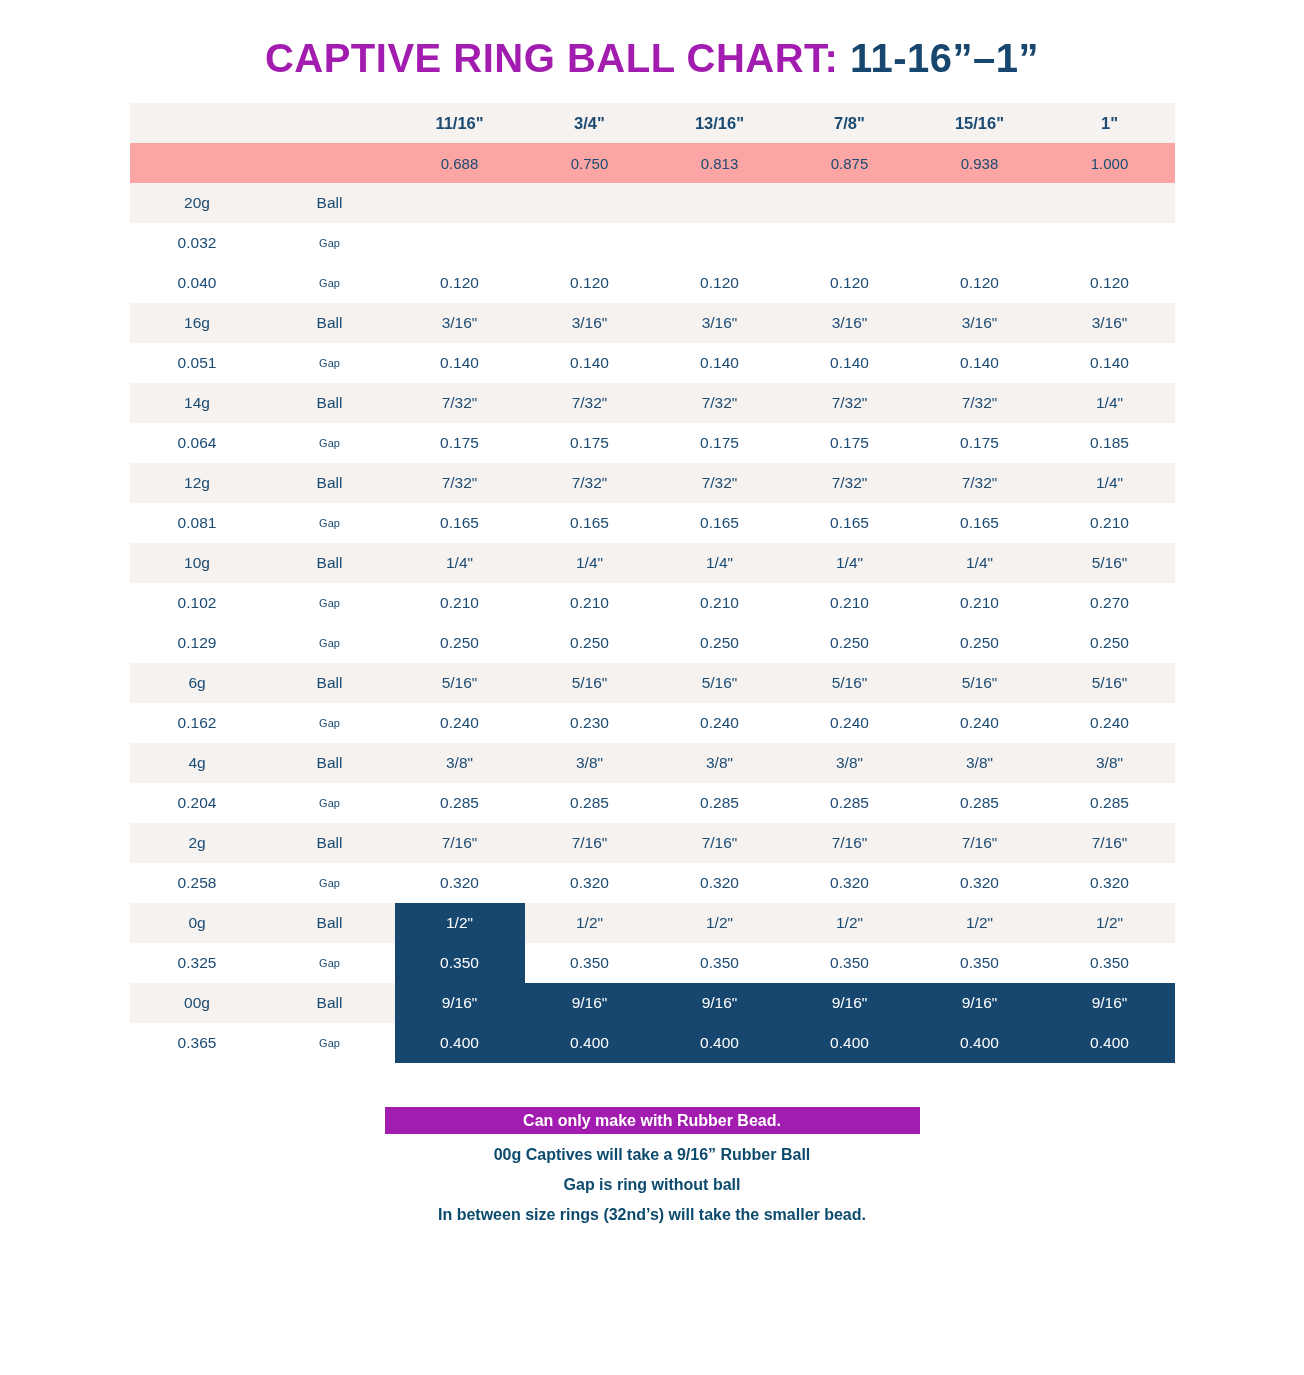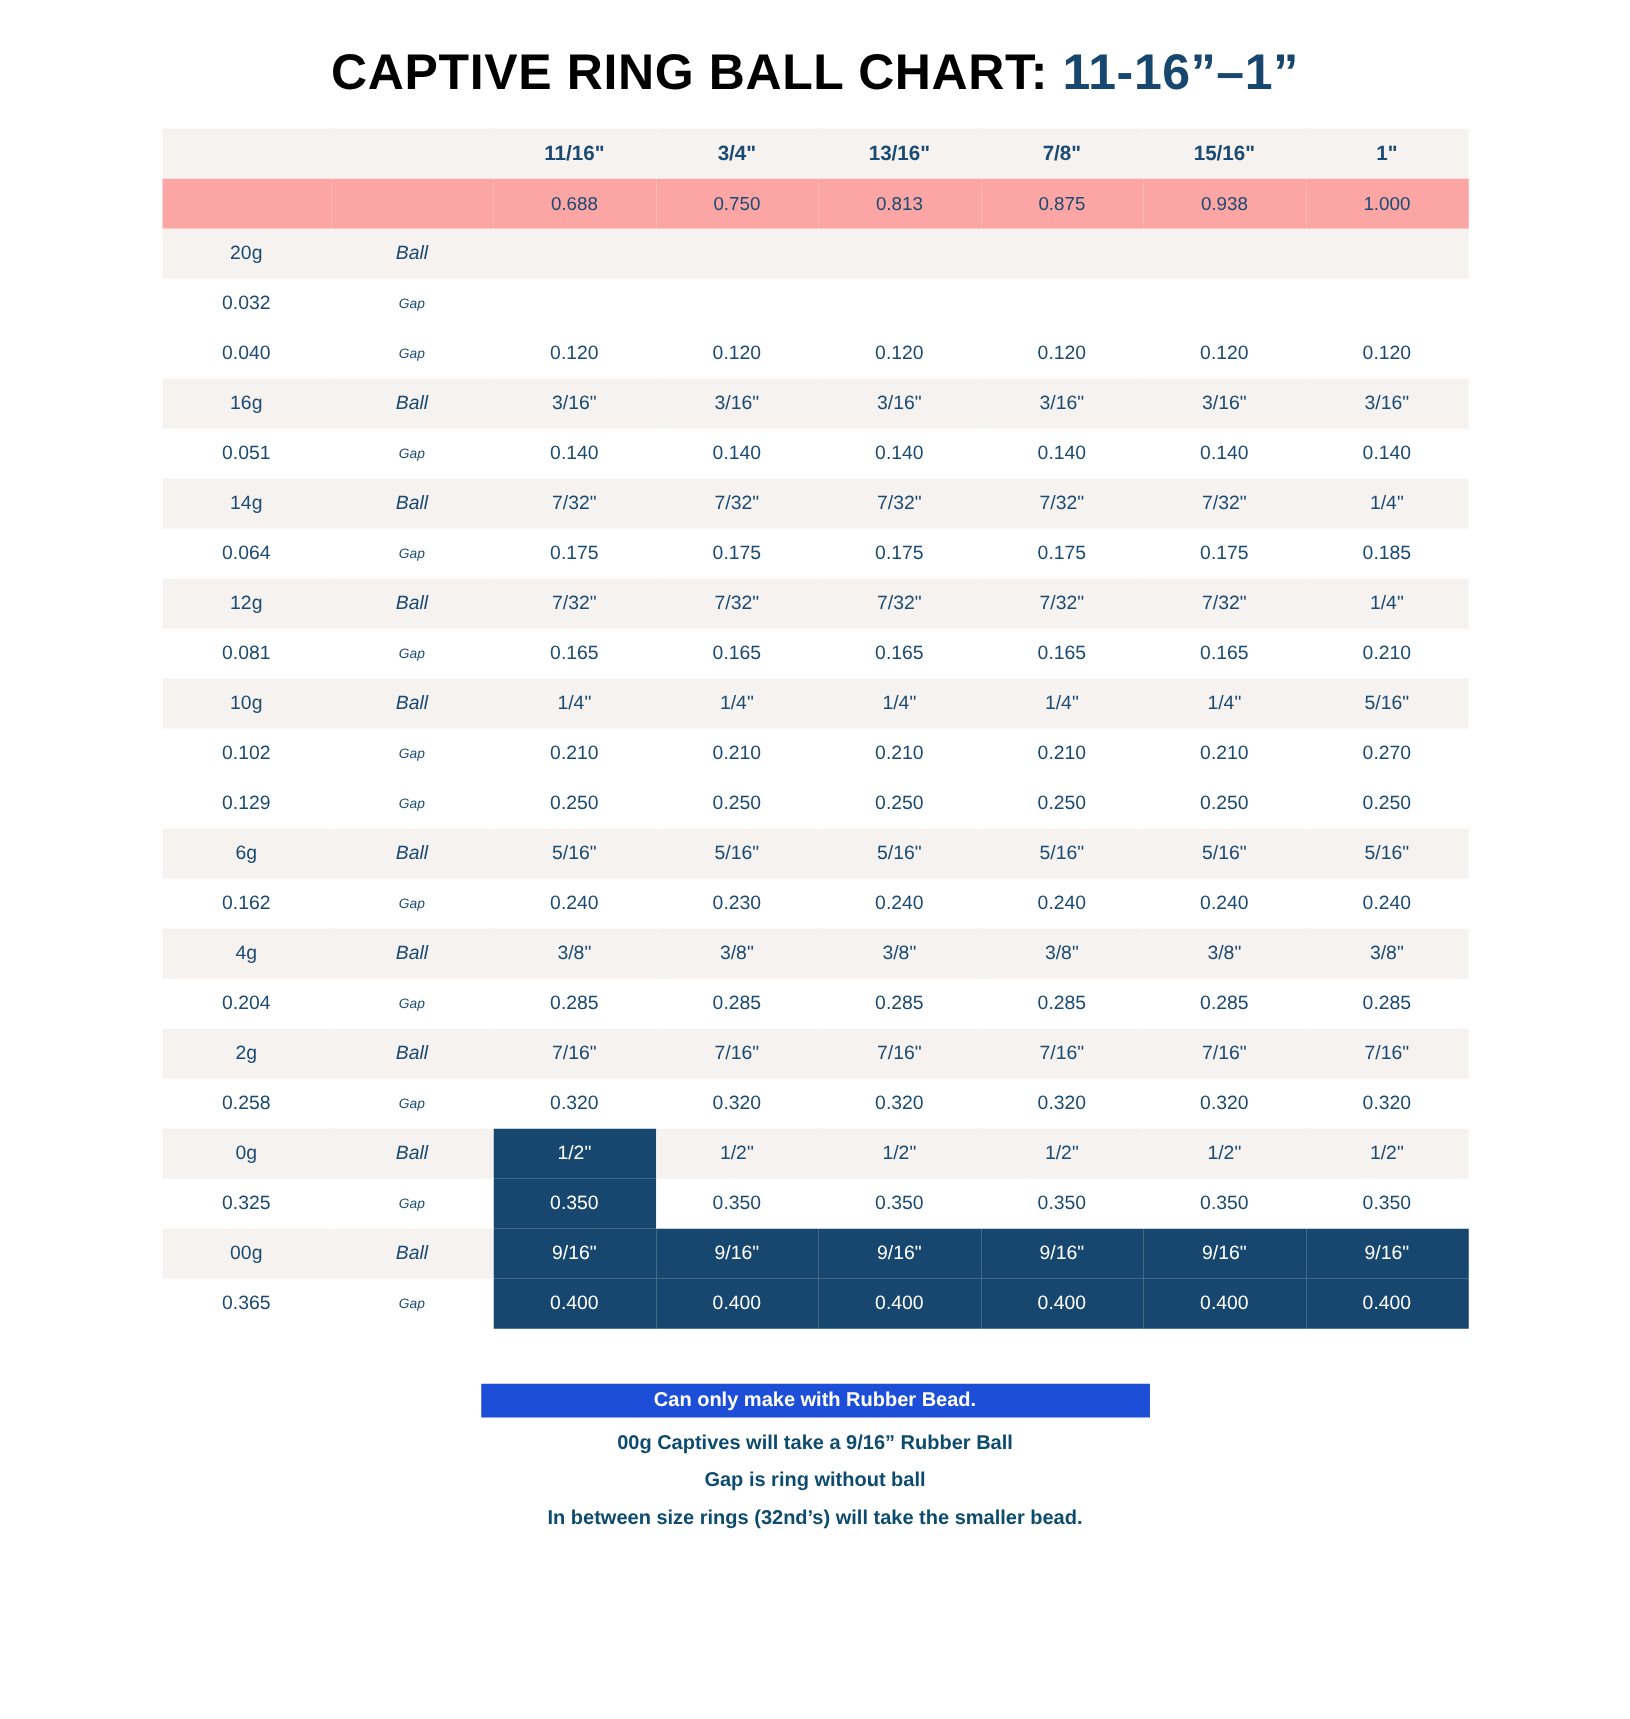--- a/index.html
+++ b/index.html
@@ -21,21 +21,21 @@
   }
   .title {
     text-align: center;
     padding-top: 36px;
     font-size: 40px;
     font-weight: bold;
     letter-spacing: 0.5px;
     white-space: nowrap;
   }
   .title .t-main {
-    color: #000000;
+    color: #a21caf;
   }
   .title .t-range {
     color: #17476e;
   }
   table.chart {
     border-collapse: collapse;
     margin: 22px auto 0 auto;
     width: 1045px;
     table-layout: fixed;
   }
@@ -49,21 +49,21 @@
   }
   col.c-gauge { width: 135px; }
   col.c-kind  { width: 130px; }
   col.c-size  { width: 130px; }
 
   tr.shade td { background: #f5f2ef; }
   tr.plain td { background: #ffffff; }
 
   td.gauge { font-weight: bold; font-size: 16px; }
   td.gapval { font-weight: normal; font-size: 15px; }
-  td.kind { font-weight: bold; font-size: 16px; font-style: italic; }
+  td.kind { font-weight: bold; font-size: 16px; }
   td.kind.gap { font-weight: normal; font-size: 11px; }
 
   thead td.hdr {
     font-weight: bold;
     font-size: 16.5px;
     background: #f5f2ef;
   }
   thead td.dec {
     font-weight: normal;
     font-size: 15px;
@@ -80,21 +80,21 @@
 
   .legend {
     margin: 44px auto 0 auto;
     width: 1045px;
     text-align: center;
   }
   .legend-bar {
     display: block;
     width: 535px;
     margin: 0 auto;
-    background: #1d4ed8;
+    background: #a21caf;
     color: #ffffff;
     font-weight: bold;
     font-size: 16px;
     line-height: 27px;
     height: 27px;
   }
   .legend-line {
     font-weight: bold;
     font-size: 16px;
     color: #0c4a6e;

